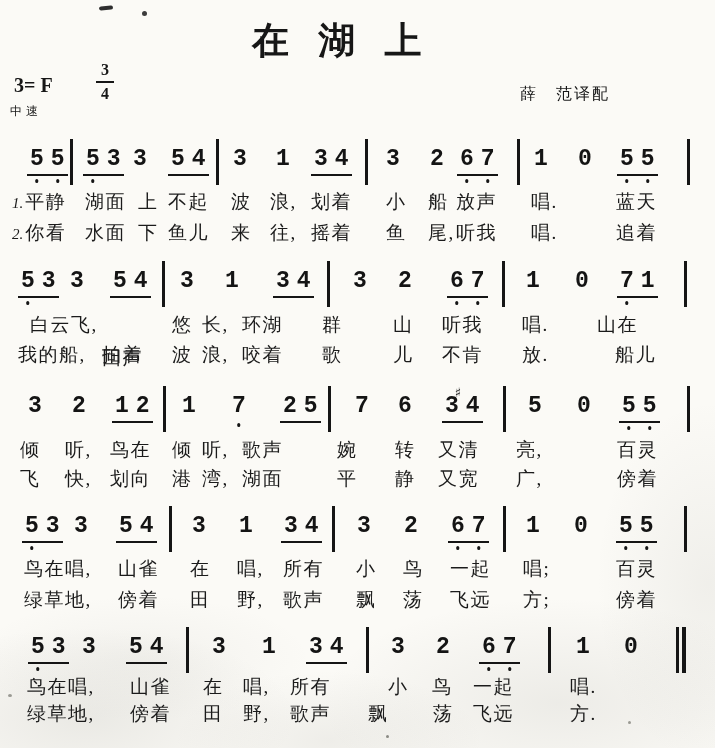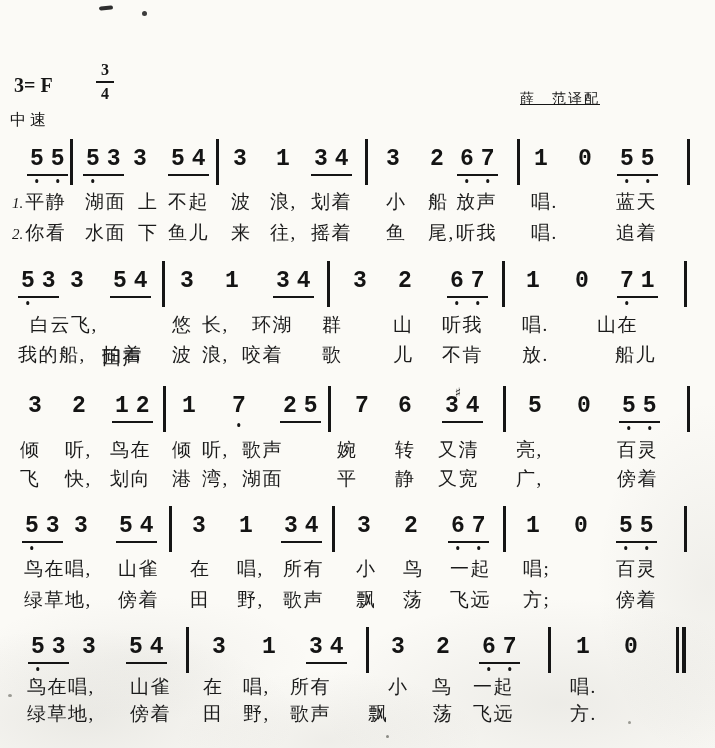--- a/index.html
+++ b/index.html
@@ -25,22 +25,22 @@
   .speck2{position:absolute;left:628px;top:721px;width:3px;height:3px;background:#9a9a93;border-radius:50%;}
   .speck3{position:absolute;left:8px;top:694px;width:4px;height:3px;background:#9a9a93;border-radius:50%;}
 
   .title{position:absolute;left:252px;top:16px;font-size:37px;font-weight:700;letter-spacing:2px;word-spacing:16px;white-space:nowrap;}
   .subtitle{position:absolute;left:282px;top:70px;font-size:19px;letter-spacing:2px;white-space:nowrap;}
   .keysig{position:absolute;left:14px;top:74px;font-size:20px;font-weight:700;white-space:nowrap;}
   .fraction{position:absolute;left:96px;top:62px;width:18px;text-align:center;font-size:16px;font-weight:700;line-height:1;}
   .fraction .num{display:block;padding-bottom:2px;}
   .fraction .bar{display:block;height:2px;background:#161616;margin:1px 0;}
   .fraction .den{display:block;padding-top:2px;}
-  .tempo{position:absolute;left:10px;top:110px;font-size:16px;letter-spacing:4px;white-space:nowrap;}
-  .credit{position:absolute;left:520px;top:90px;font-size:14px;letter-spacing:2px;white-space:nowrap;text-decoration:underline;}
+  .tempo{position:absolute;left:10px;top:103px;font-size:12px;letter-spacing:4px;white-space:nowrap;}
+  .credit{position:absolute;left:520px;top:84px;font-size:16px;letter-spacing:2px;white-space:nowrap;}
 
   .score{position:absolute;left:0;top:0;right:0;bottom:0;}
   .notation-row{position:absolute;left:0;right:0;height:30px;}
   .lyric-row{position:absolute;left:0;right:0;height:26px;}
 
   .note-group{position:absolute;top:0;display:flex;align-items:flex-end;gap:7px;}
   .note-group.beamed{border-bottom:2.2px solid #151515;padding:0 3px 3px;margin-left:-3px;}
   .note{position:relative;display:inline-block;}
   .digit{font-family:"Liberation Mono","DejaVu Sans Mono",monospace;font-weight:700;font-size:23px;line-height:1;color:#141414;}
   .low-dot{position:absolute;top:calc(100% + 8px);left:50%;transform:translateX(-50%);width:3.5px;height:3.5px;background:#151515;border-radius:50%;}
@@ -58,20 +58,21 @@
 </head>
 <body>
 
 <div class="page">
   <div class="mark-dash"></div>
   <div class="mark-dot"></div>
   <div class="speck1"></div>
   <div class="speck2"></div>
   <div class="speck3"></div>
 
+  <div class="title">在 湖 上</div>
   <div class="keysig">3= F</div>
   <div class="fraction">
     <span class="num">3</span>
     <span class="bar"></span>
     <span class="den">4</span>
   </div>
   <div class="tempo">中速</div>
   <div class="credit">薛　范译配</div>
 
   <div class="score" id="score">
@@ -200,21 +201,21 @@
           <span class="note"><span class="digit">7</span><span class="low-dot"></span></span>
           <span class="note"><span class="digit">1</span></span>
         </span>
         <div class="barline" style="left: 684px;"></div>
       </div>
       <div class="lyric-row" style="top: 312px;">
         <span class="lyric" style="left: 30px;">白云飞,</span>
         <span class="lyric" style="left: 102px; margin-top: 33px;">回声</span>
         <span class="lyric" style="left: 172px;">悠</span>
         <span class="lyric" style="left: 202px;">长,</span>
-        <span class="lyric" style="left: 252px;">环湖</span>
+        <span class="lyric" style="left: 242px;">环湖</span>
         <span class="lyric" style="left: 322px;">群</span>
         <span class="lyric" style="left: 393px;">山</span>
         <span class="lyric" style="left: 442px;">听我</span>
         <span class="lyric" style="left: 522px;">唱.</span>
         <span class="lyric" style="left: 597px;">山在</span>
       </div>
       <div class="lyric-row" style="top: 342px;">
         <span class="lyric" style="left: 18px;">我的船,</span>
         <span class="lyric" style="left: 102px;">拍着</span>
         <span class="lyric" style="left: 172px;">波</span>

